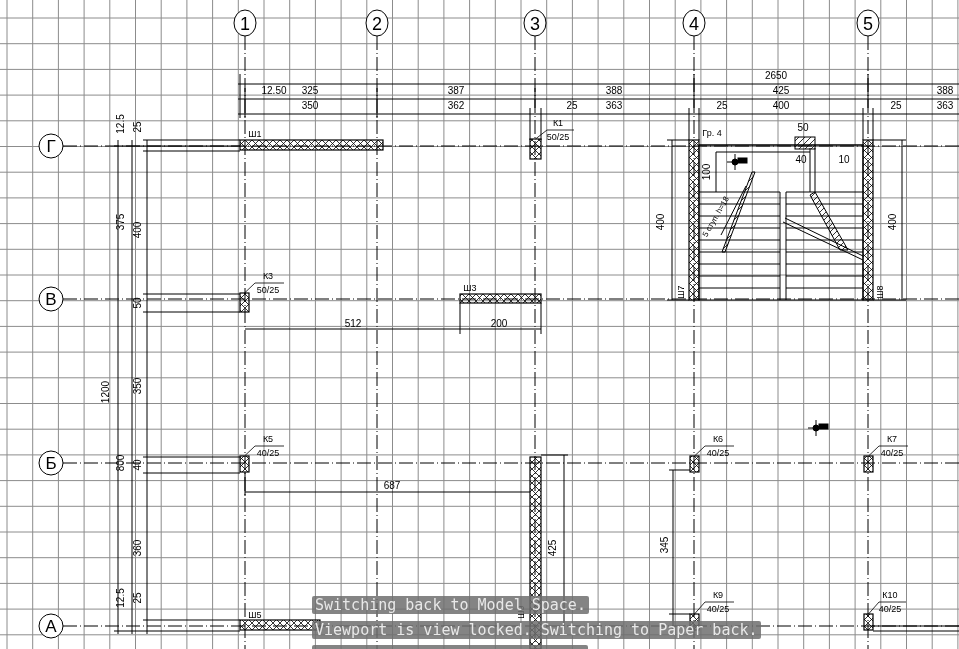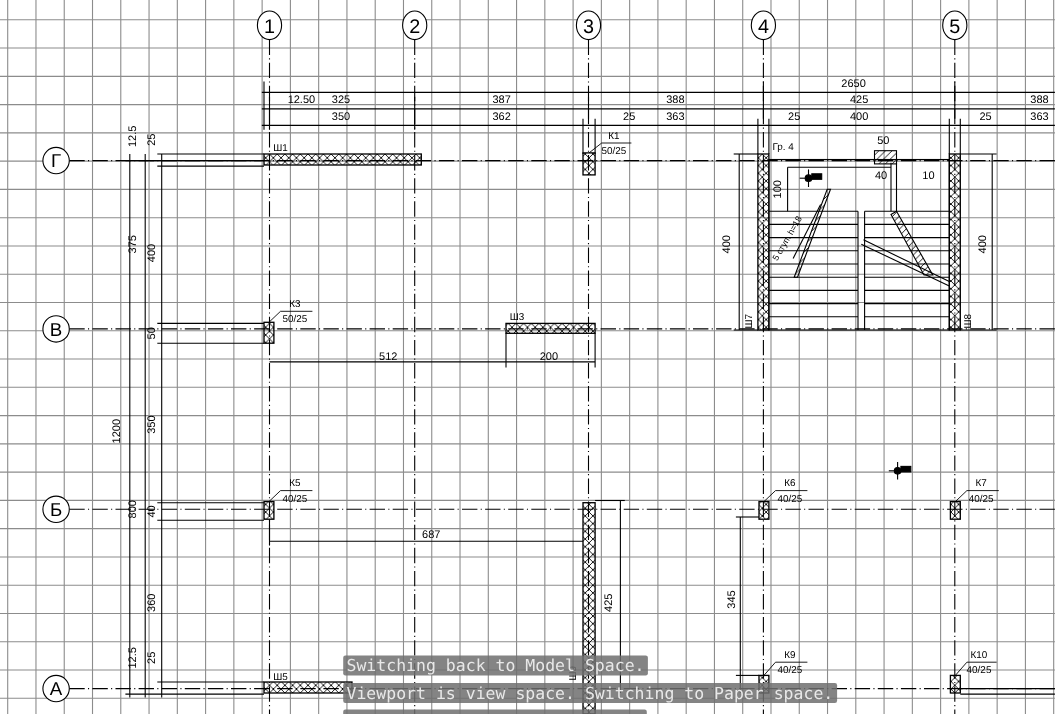--- a/index.html
+++ b/index.html
@@ -306,15 +306,15 @@
   <g stroke="#000" stroke-width="1">
     <line x1="808" y1="428" x2="824" y2="428"></line>
     <line x1="816" y1="420" x2="816" y2="436"></line>
     <circle cx="816" cy="428" r="3" fill="#000"></circle>
     <rect x="819" y="424" width="9" height="5" fill="#000"></rect>
   </g>
 </svg>
 
 <div id="cmdlines">
   <div class="cmd-line" style="left:312px; top:596px;">Switching back to Model Space.</div>
-  <div class="cmd-line" style="left:312px; top:621px;">Viewport is view space. Switching to Paper space.</div>
+  <div class="cmd-line" style="left:312px; top:621px;">Viewport is view locked. Switching to Paper back.</div>
   <div class="cmd-line" style="left:312px; top:645px; width:270px; height:6px;"></div>
 </div>
 
 </body></html>

